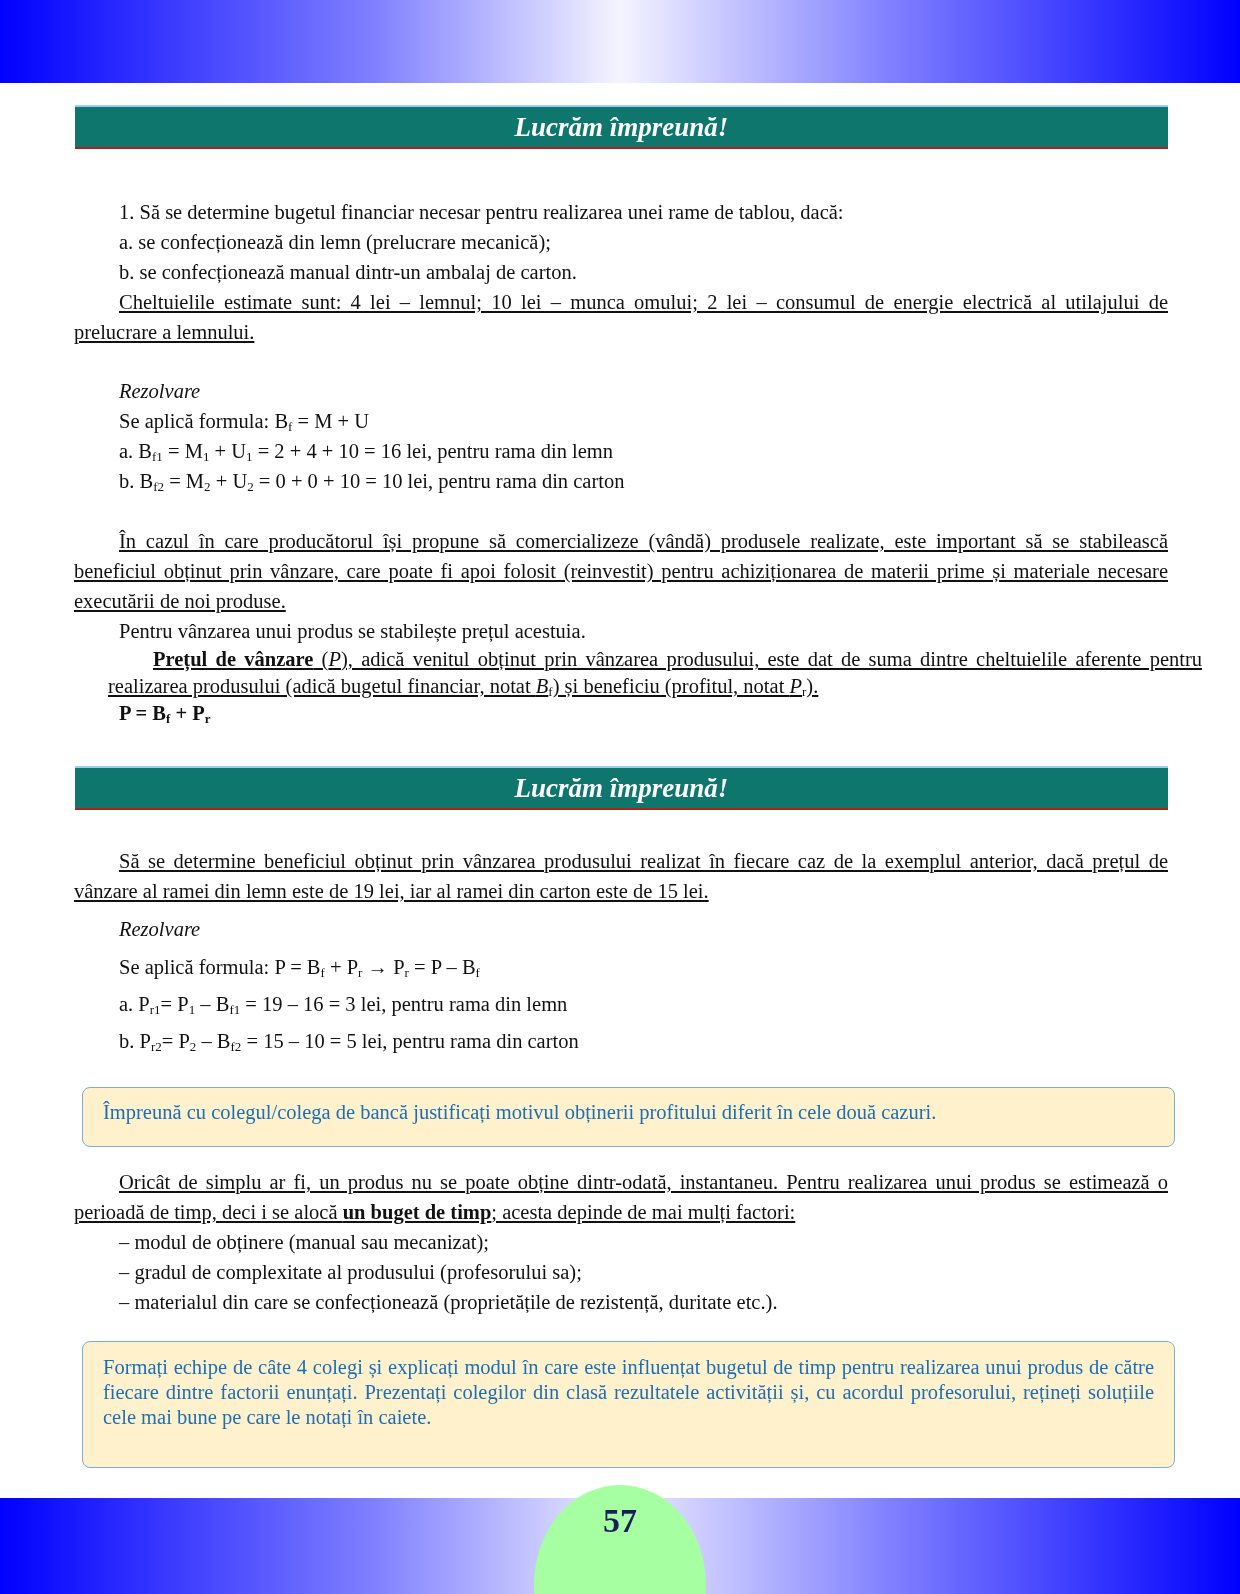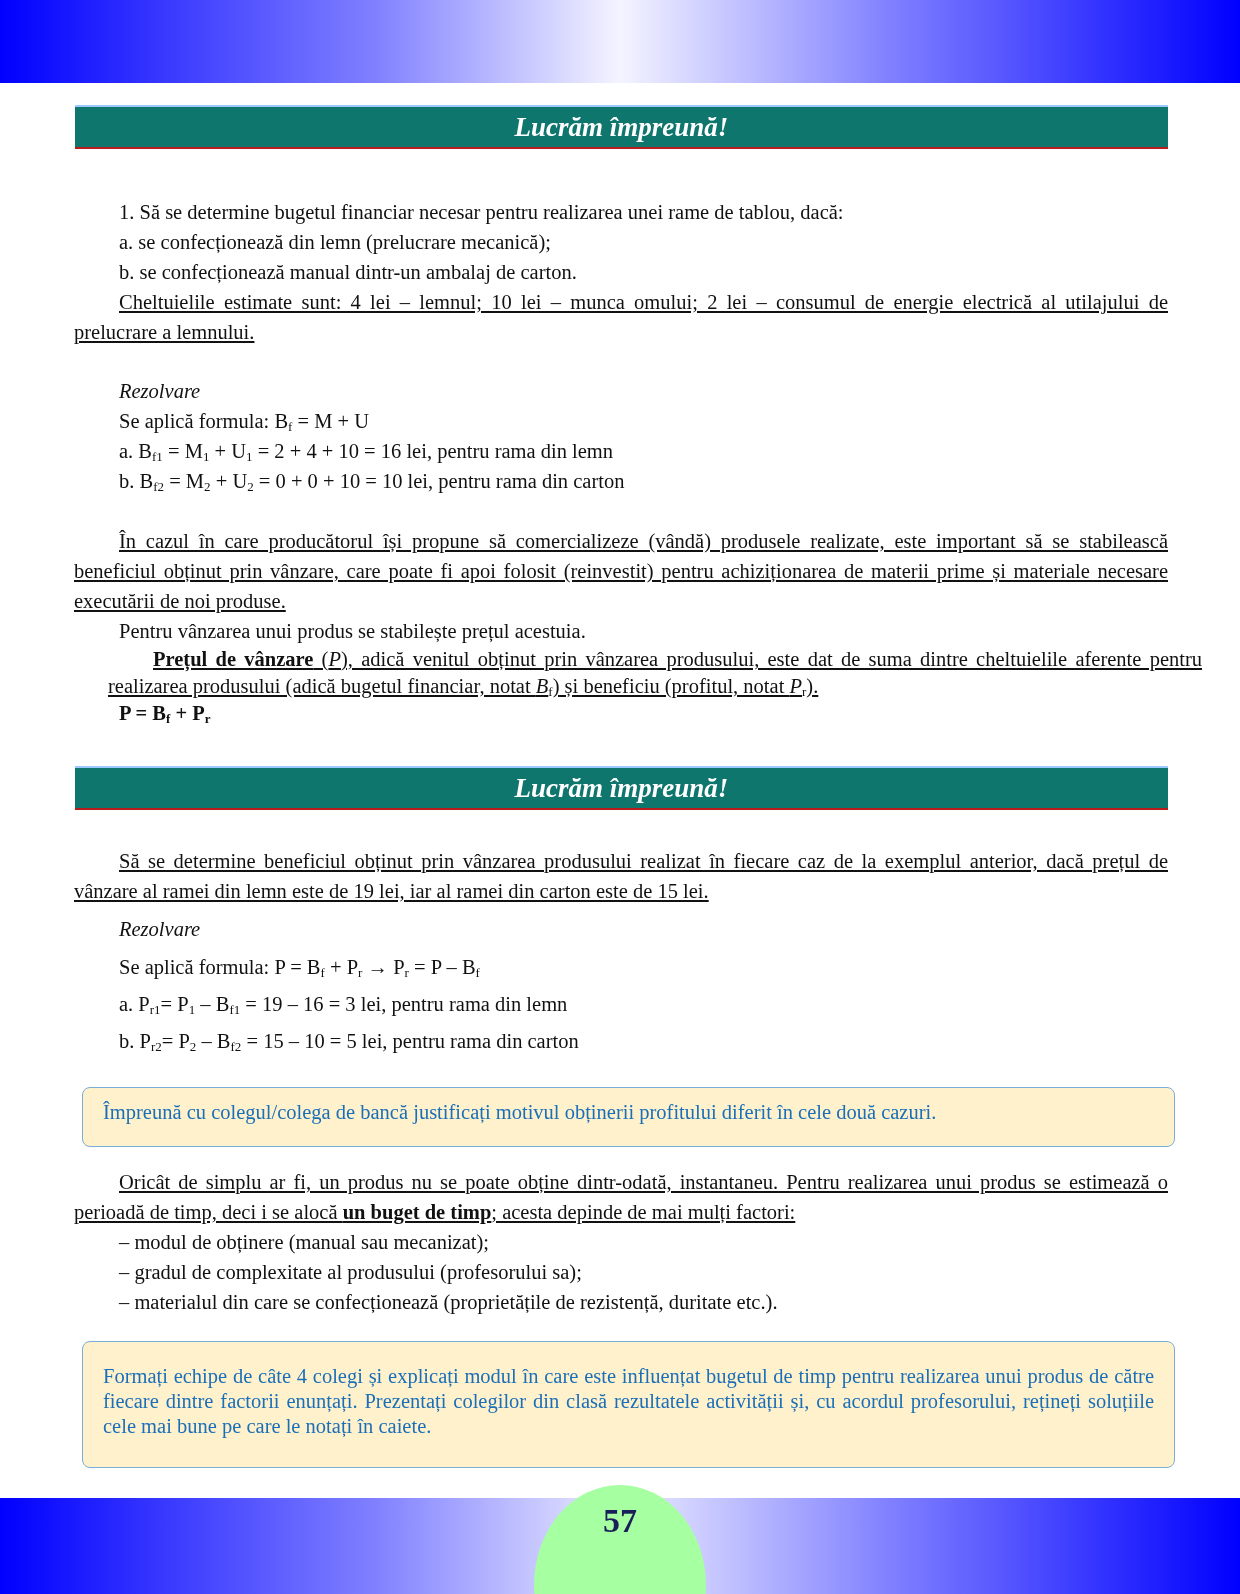--- a/index.html
+++ b/index.html
@@ -103,19 +103,19 @@
   <span>Împreună cu colegul/colega de bancă justificați motivul obținerii profitului diferit în cele două cazuri.</span>
 </div>
 
 <div class="p ind" style="top:1167px;">
   <span>Oricât de simplu ar fi, un produs nu se poate obține dintr-odată, instantaneu. Pentru realizarea unui produs se estimează o perioadă de timp, deci i se alocă </span><span class="b">un buget de timp</span><span>; acesta depinde de mai mulți factori:</span>
 </div>
 <div class="line" style="top:1227px;">– modul de obținere (manual sau mecanizat);</div>
 <div class="line" style="top:1257px;">– gradul de complexitate al produsului (profesorului sa);</div>
 <div class="line" style="top:1287px;">– materialul din care se confecționează (proprietățile de rezistență, duritate etc.).</div>
 
-<div class="note" style="top:1341px; height:127px; padding-top:22px;">
+<div class="note" style="top:1341px; height:127px; padding-top:13px;">
   <span>Formați echipe de câte 4 colegi și explicați modul în care este influențat bugetul de timp pentru realizarea unui produs de către fiecare dintre factorii enunțați. Prezentați colegilor din clasă rezultatele activității și, cu acordul profesorului, rețineți soluțiile cele mai bune pe care le notați în caiete.</span>
 </div>
 
 <div class="bottom-band"></div>
 <div class="page-oval"></div>
 <div class="page-number">57</div>
 
 </body></html>

